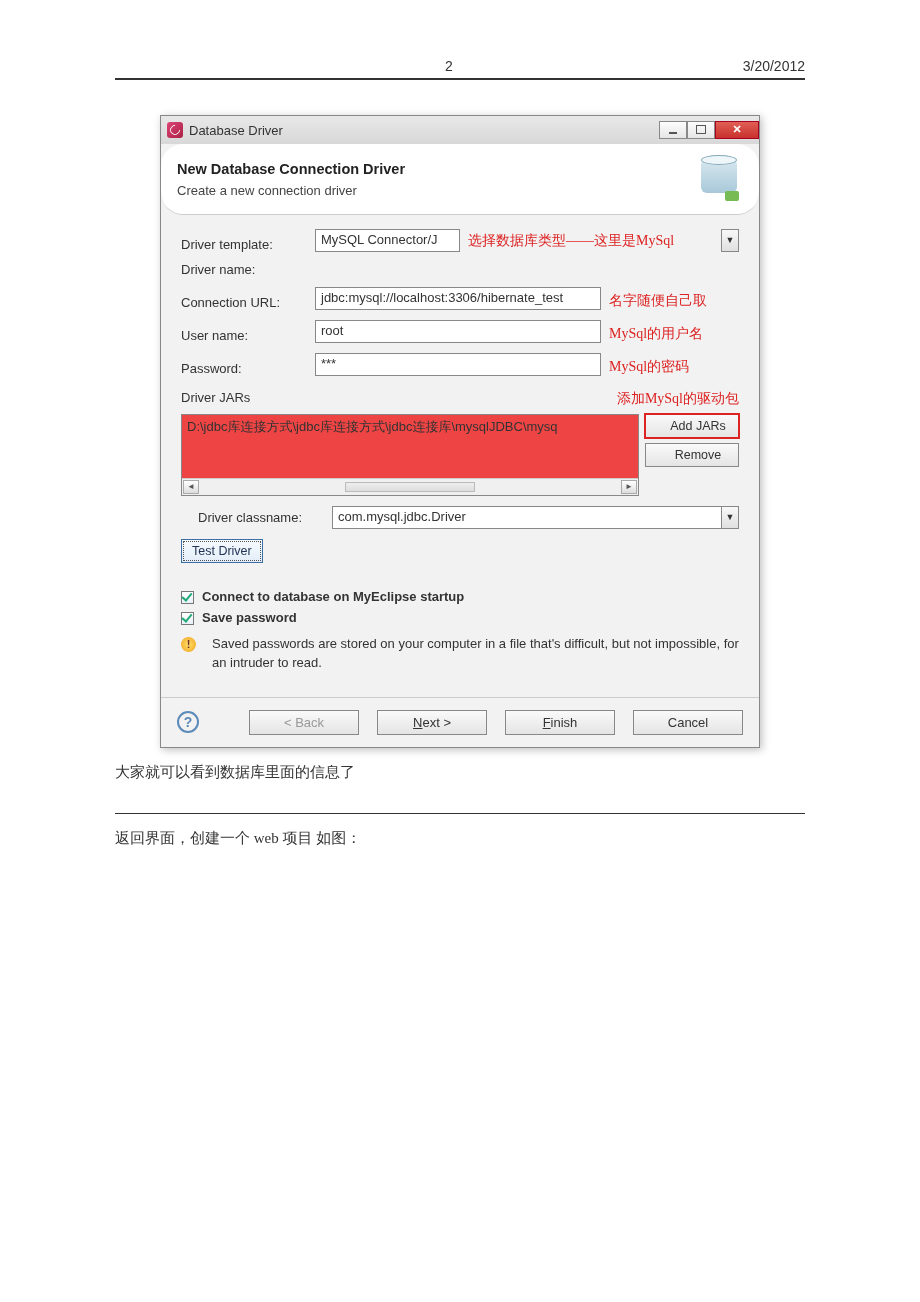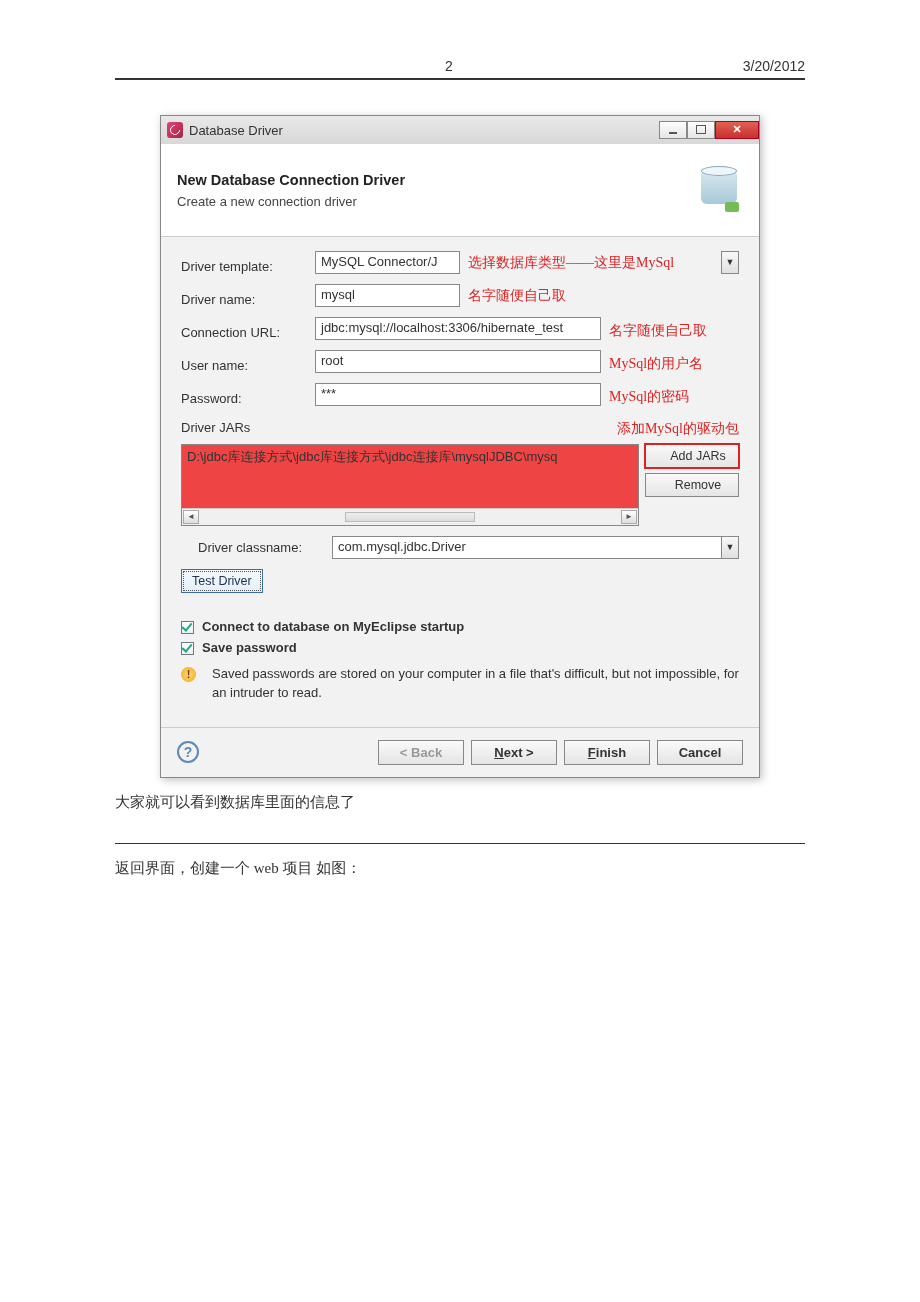--- a/index.html
+++ b/index.html
@@ -13,21 +13,21 @@
 .titlebar-icon { width: 16px; height: 16px; margin-right: 6px; background: linear-gradient(135deg,#d47,#a24); border-radius: 3px; position: relative; }
 .titlebar-icon::after { content:""; position:absolute; inset:3px; border:1.5px solid #fff; border-radius:50%; border-top-color:transparent; transform:rotate(45deg); }
 .titlebar-text { flex: 1; color: #333; font-size: 13px; }
 .titlebar-btns { display: flex; gap: 0; }
 .tbtn { width: 28px; height: 18px; border: 1px solid #888; background: linear-gradient(#fdfdfd,#e5e5e5); font-size: 10px; line-height: 14px; text-align: center; color:#444; }
 .tbtn.min::before { content:""; display:block; width:8px; height:1.5px; background:#555; margin:10px auto 0; }
 .tbtn.max::before { content:""; display:block; width:8px; height:7px; border:1.5px solid #555; margin:3px auto 0; }
 .tbtn.close { width: 44px; background: linear-gradient(#e06055,#c9302c); color:#fff; border-color:#a02; }
 .tbtn.close::before { content:"✕"; font-weight:bold; font-size:11px; }
 
-.banner { background: #fff; padding: 24px 16px; display: flex; justify-content: space-between; align-items: center; border-bottom: 1px solid #ccc; }
+.banner { background: #fff; padding: 13px 16px; display: flex; justify-content: space-between; align-items: center; border-bottom: 1px solid #ccc; border-radius: 22px; }
 .banner-title { font-weight: bold; font-size: 14.5px; color:#222; }
 .banner-sub { color: #444; margin-top: 6px; font-size: 13px; }
 .banner-icon { width: 48px; height: 44px; position: relative; }
 .cyl { width: 36px; height: 34px; background: linear-gradient(#d8e8f0,#a8c8d8); border-radius: 6px; position:absolute; top:2px; left:6px; }
 .cyl::before { content:""; position:absolute; top:-4px; left:0; right:0; height:8px; border-radius:50%; background:#eef6fa; border:1px solid #8ab; }
 .plug { position:absolute; bottom:0; right:4px; width:14px; height:10px; background:#7b5; border-radius:2px; }
 
 .form-area { padding: 14px 20px 6px 20px; }
 .row { display: flex; align-items: flex-end; margin-bottom: 10px; }
 .row label { width: 134px; color:#333; }
@@ -60,21 +60,21 @@
 .chk { display:flex; align-items:flex-end; gap:8px; margin-bottom:6px; font-size:13px;font-weight:bold; }
 .cbox { width:13px; height:13px; border:1px solid #777; background:linear-gradient(#fff,#e8f0f8); position:relative; }
 .cbox.on::after { content:""; position:absolute; left:2px; top:-1px; width:4px; height:8px; border:solid #2a7; border-width:0 2px 2px 0; transform:rotate(40deg); }
 .warn-row { display:flex; gap:16px; margin-top:10px; line-height:1.45; }
 .warn-icon { width:15px; height:15px; background:radial-gradient(#ffe066,#f0a020); border-radius:50%; position:relative; flex:none; margin-top:2px; }
 .warn-icon::after { content:"!"; position:absolute; inset:0; text-align:center; font-size:11px; font-weight:bold; color:#733; line-height:14px; }
 
 .btnbar { border-top:1px solid #ccc; padding:12px 16px; display:flex; align-items:center; }
 .help { width:22px; height:22px; border:2px solid #5b8ab8; border-radius:50%; color:#5b8ab8; text-align:center; line-height:18px; font-weight:bold; font-size:14px; }
 .btnbar .spacer { flex:1; }
-.dbtn { height:25px; width:86px; border:1px solid #888; background:linear-gradient(#fafafa,#e4e4e4); font-size:13px; color:#333; margin-left:7px; text-align:center; line-height:23px;font-weight:bold; }
+.dbtn { height:25px; width:110px; border:1px solid #888; background:linear-gradient(#fafafa,#e4e4e4); font-size:13px; color:#333; margin-left:18px; text-align:center; line-height:23px; }
 .dbtn.disabled { color:#999; }
 .dbtn u { text-decoration:underline; }
 
 .body-text { font-family: "SimSun","宋体",serif; font-size:15px; line-height:1.7; margin: 8px 0 28px 0; }
 .hr { border-top:1.5px solid #333; margin: 6px 0 12px 0; }
 </style>
 </head>
 <body>
 
 <div class="page">
@@ -109,25 +109,20 @@
       <div class="row">
         <label>Driver template:</label>
         <div class="combo-wrap">
           <div class="field">MySQL Connector/J</div>
           <span class="note">选择数据库类型——这里是MySql</span>
           <div class="combo-arrow">▼</div>
         </div>
       </div>
       <div class="row">
         <label>Driver name:</label>
-        <div class="combo-wrap">
-          <div class="field">mysql</div>
-          <span class="note">名字随便自己取</span>
-          <span style="flex:1"></span>
-        </div>
       </div>
       <div class="row url">
         <label>Connection URL:</label>
         <div class="field">jdbc:mysql://localhost:3306/hibernate_test</div>
         <span class="note">名字随便自己取</span>
       </div>
       <div class="row un">
         <label>User name:</label>
         <div class="field">root</div>
         <span class="note">MySql的用户名</span>

